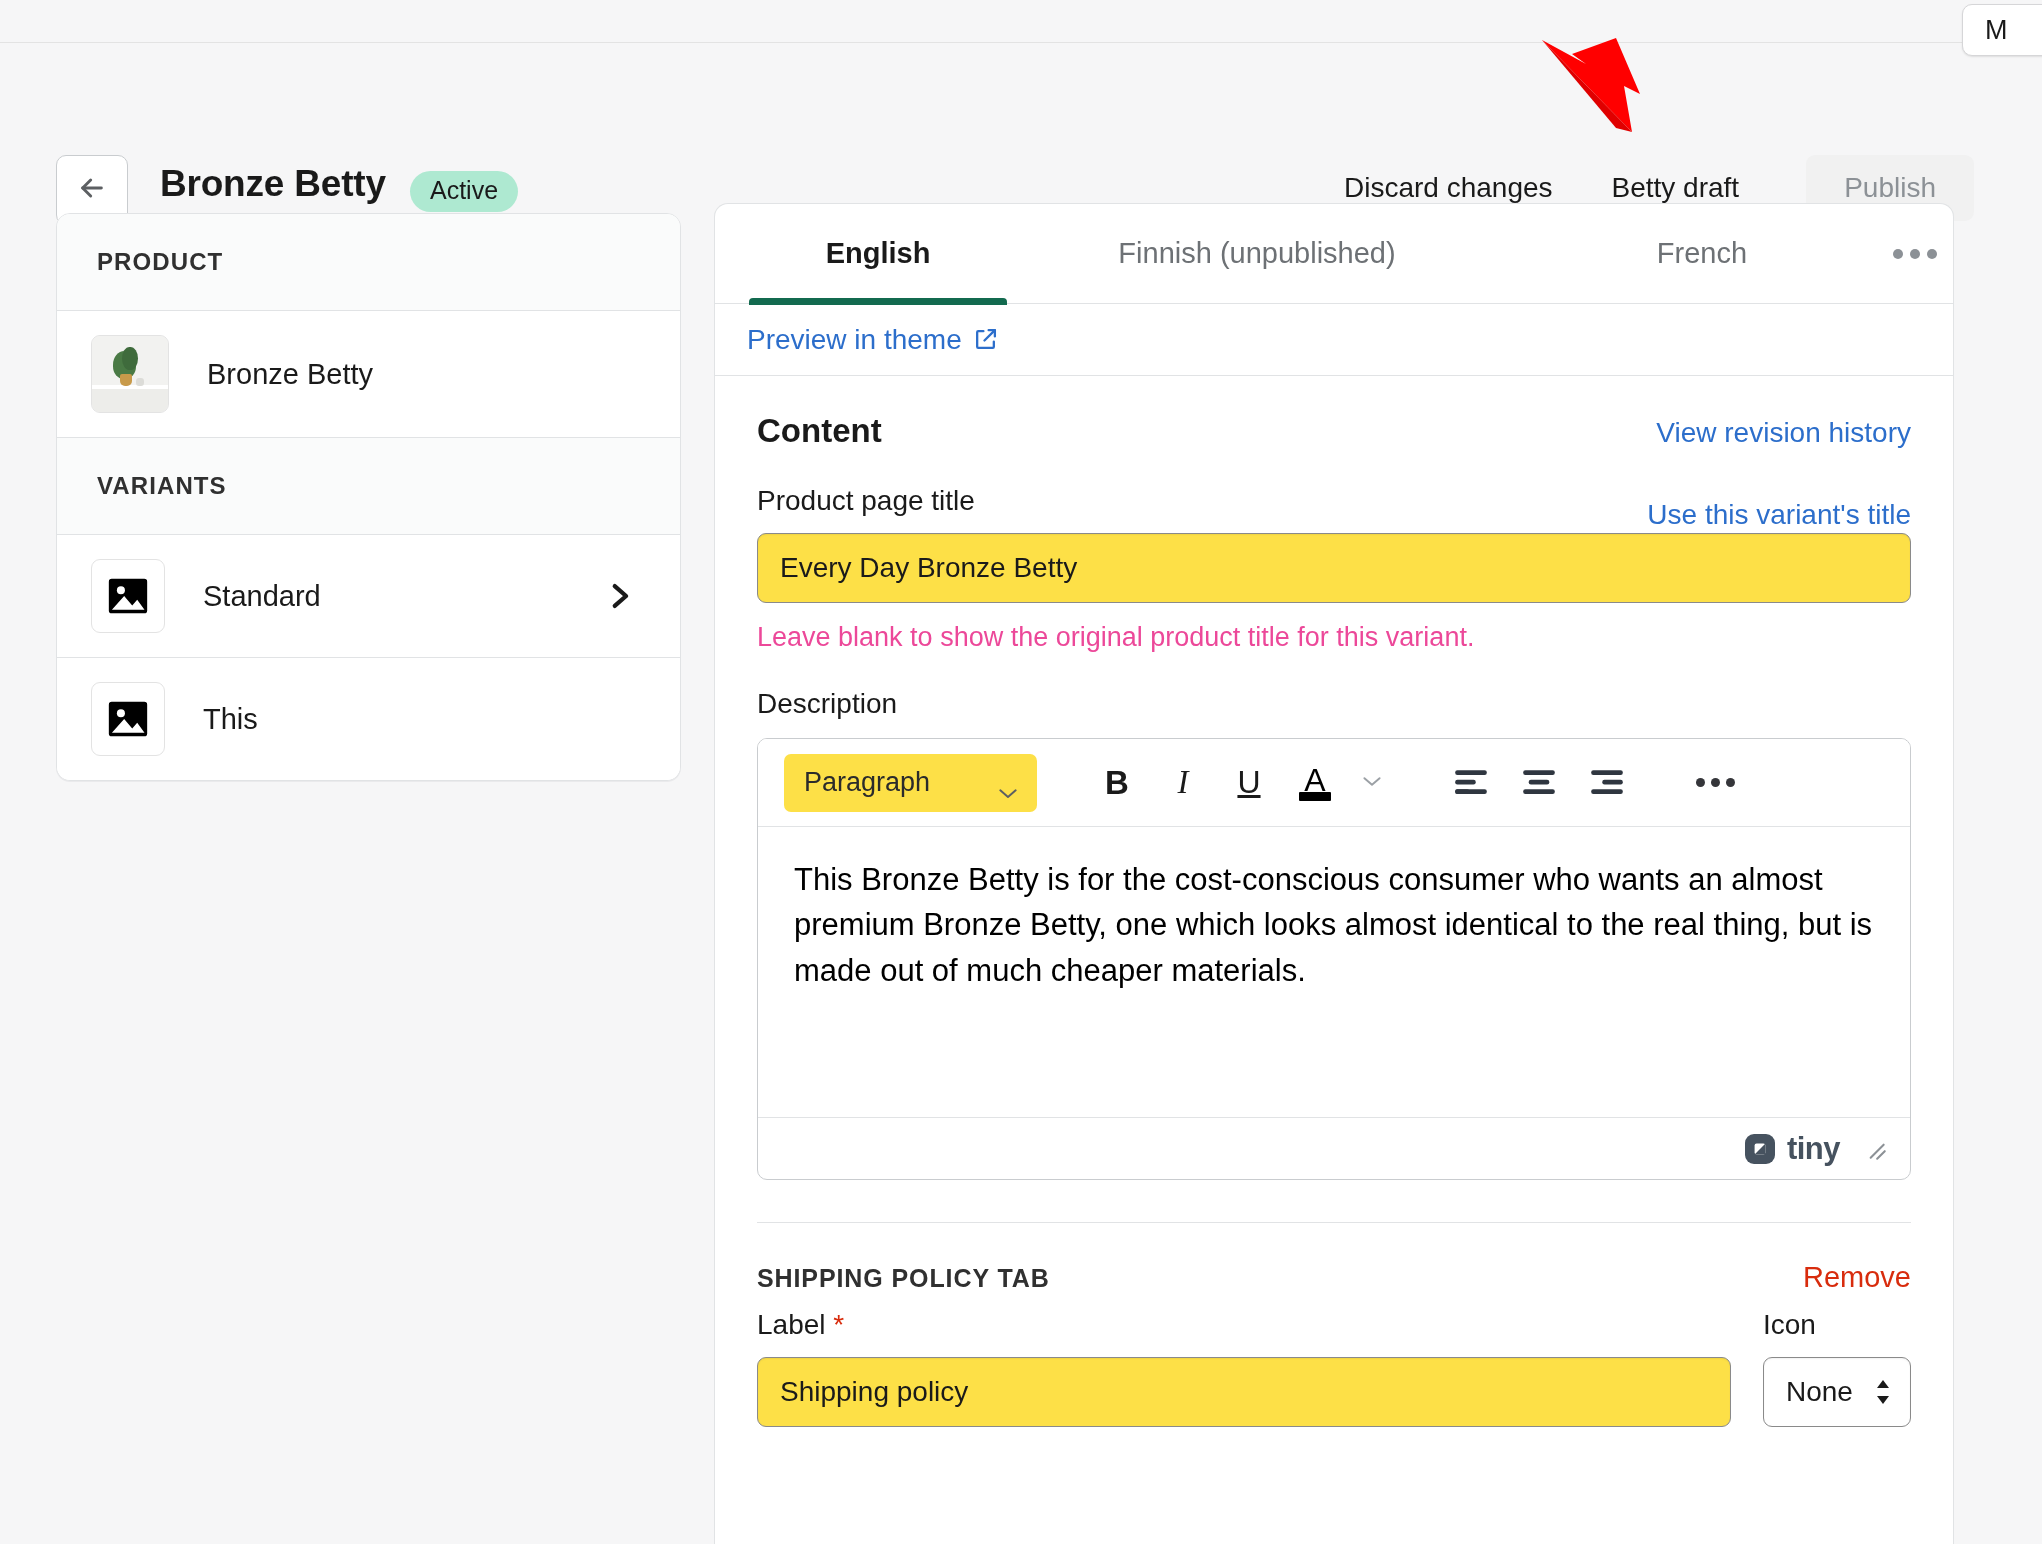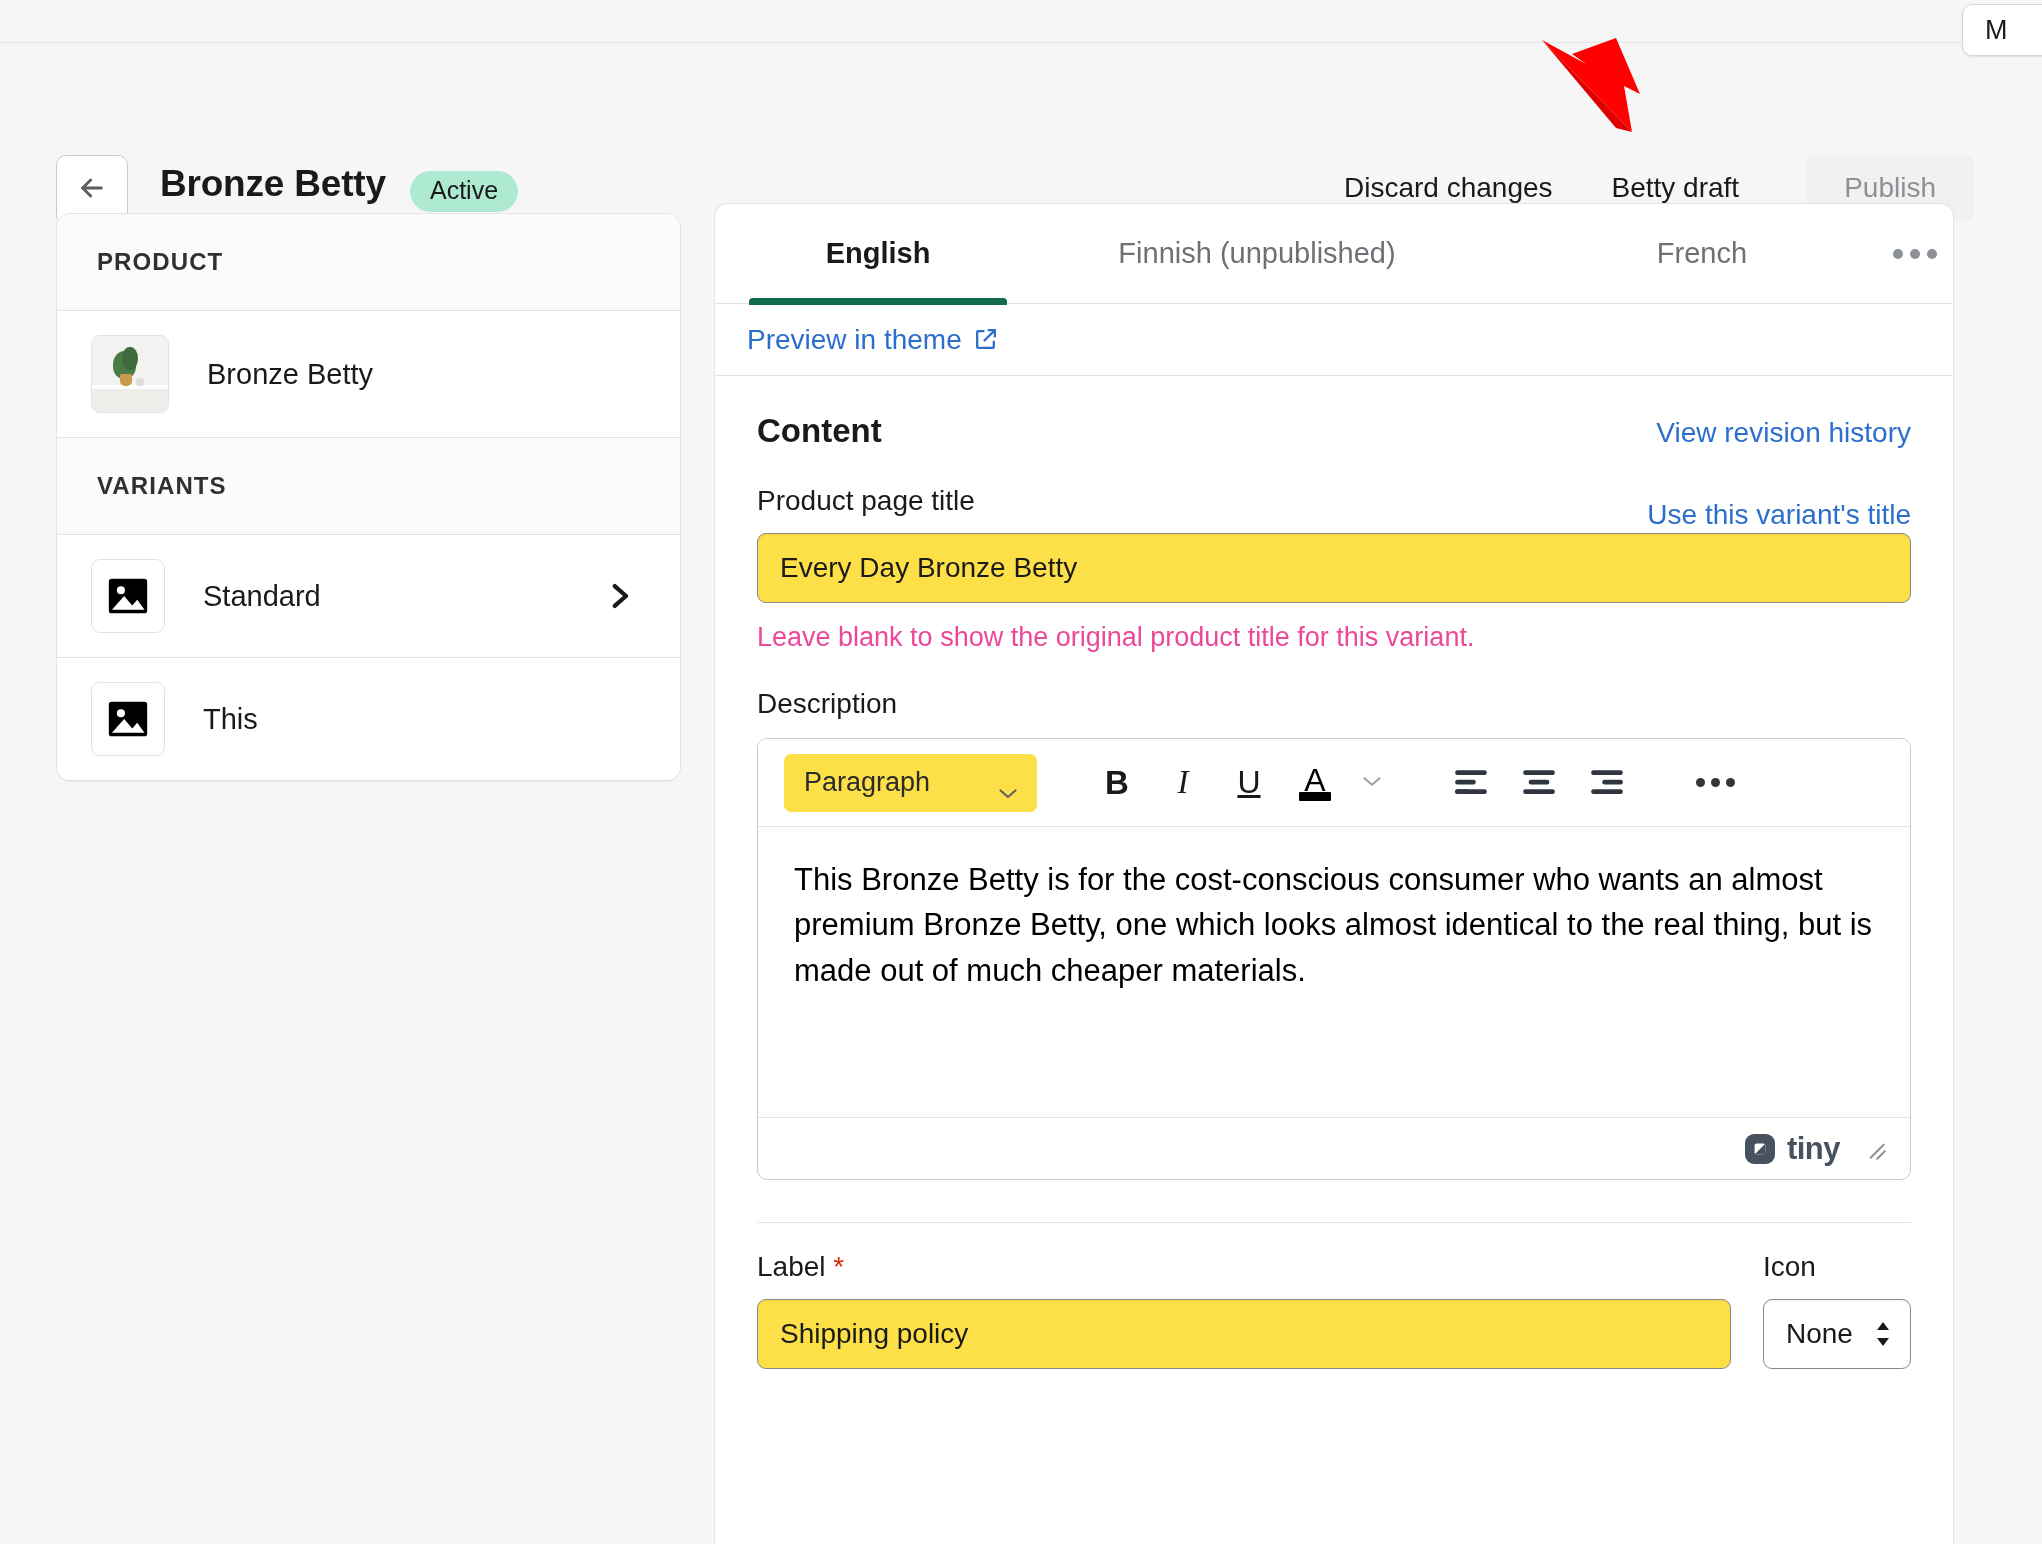--- a/index.html
+++ b/index.html
@@ -229,21 +229,21 @@
   .tiny-mark { width: 36px; height: 36px; }
   .tiny-word { font-size: 31px; font-weight: 700; letter-spacing: -.5px; }
   .resize-grip { width: 26px; height: 26px; }
 
   .divider-full { height: 1px; background: #e1e3e5; margin-top: 42px; }
 
   .sec-head-row { display: flex; align-items: baseline; justify-content: space-between; margin-top: 38px; }
   .sec-kicker { font-size: 25px; font-weight: 700; letter-spacing: .9px; color: #303030; }
   .link-red { font-size: 29px; color: #d82c0d; cursor: pointer; }
 
-  .label-row { display: flex; gap: 32px; margin-top: 28px; align-items: flex-end; }
+  .label-row { display: flex; gap: 32px; margin-top: 15px; align-items: flex-end; }
   .label-col { flex: 1 1 auto; }
   .icon-col { flex: 0 0 auto; width: 148px; }
   .req { color: #d82c0d; }
   .select-box {
     margin-top: 16px; width: 148px; height: 70px;
     border: 1px solid #8a8a8a; border-radius: 9px; background: #fff;
     display: flex; align-items: center; justify-content: space-between;
     padding: 0 18px 0 22px; font-size: 28px; color: #1a1a1a; cursor: pointer;
     box-shadow: inset 0 1px 2px rgba(0,0,0,.06);
   }
@@ -463,20 +463,24 @@
                 <line x1="20" y1="8" x2="8" y2="20"></line>
                 <line x1="21" y1="14" x2="14" y2="21"></line>
               </svg>
           </span>
         </div>
       </div>
 
       <div class="divider-full"></div>
 
       
+      <div class="sec-head-row">
+        <div class="sec-kicker">SHIPPING POLICY TAB</div>
+        <div class="link-red">Remove</div>
+      </div>
 
       <div class="label-row">
         <div class="label-col">
           <div class="field-label" style="margin-top:0;">
             <span>Label</span>
             <span class="req">*</span>
           </div>
           <input class="text-input" type="text" value="Shipping policy" style="">
         </div>
 

